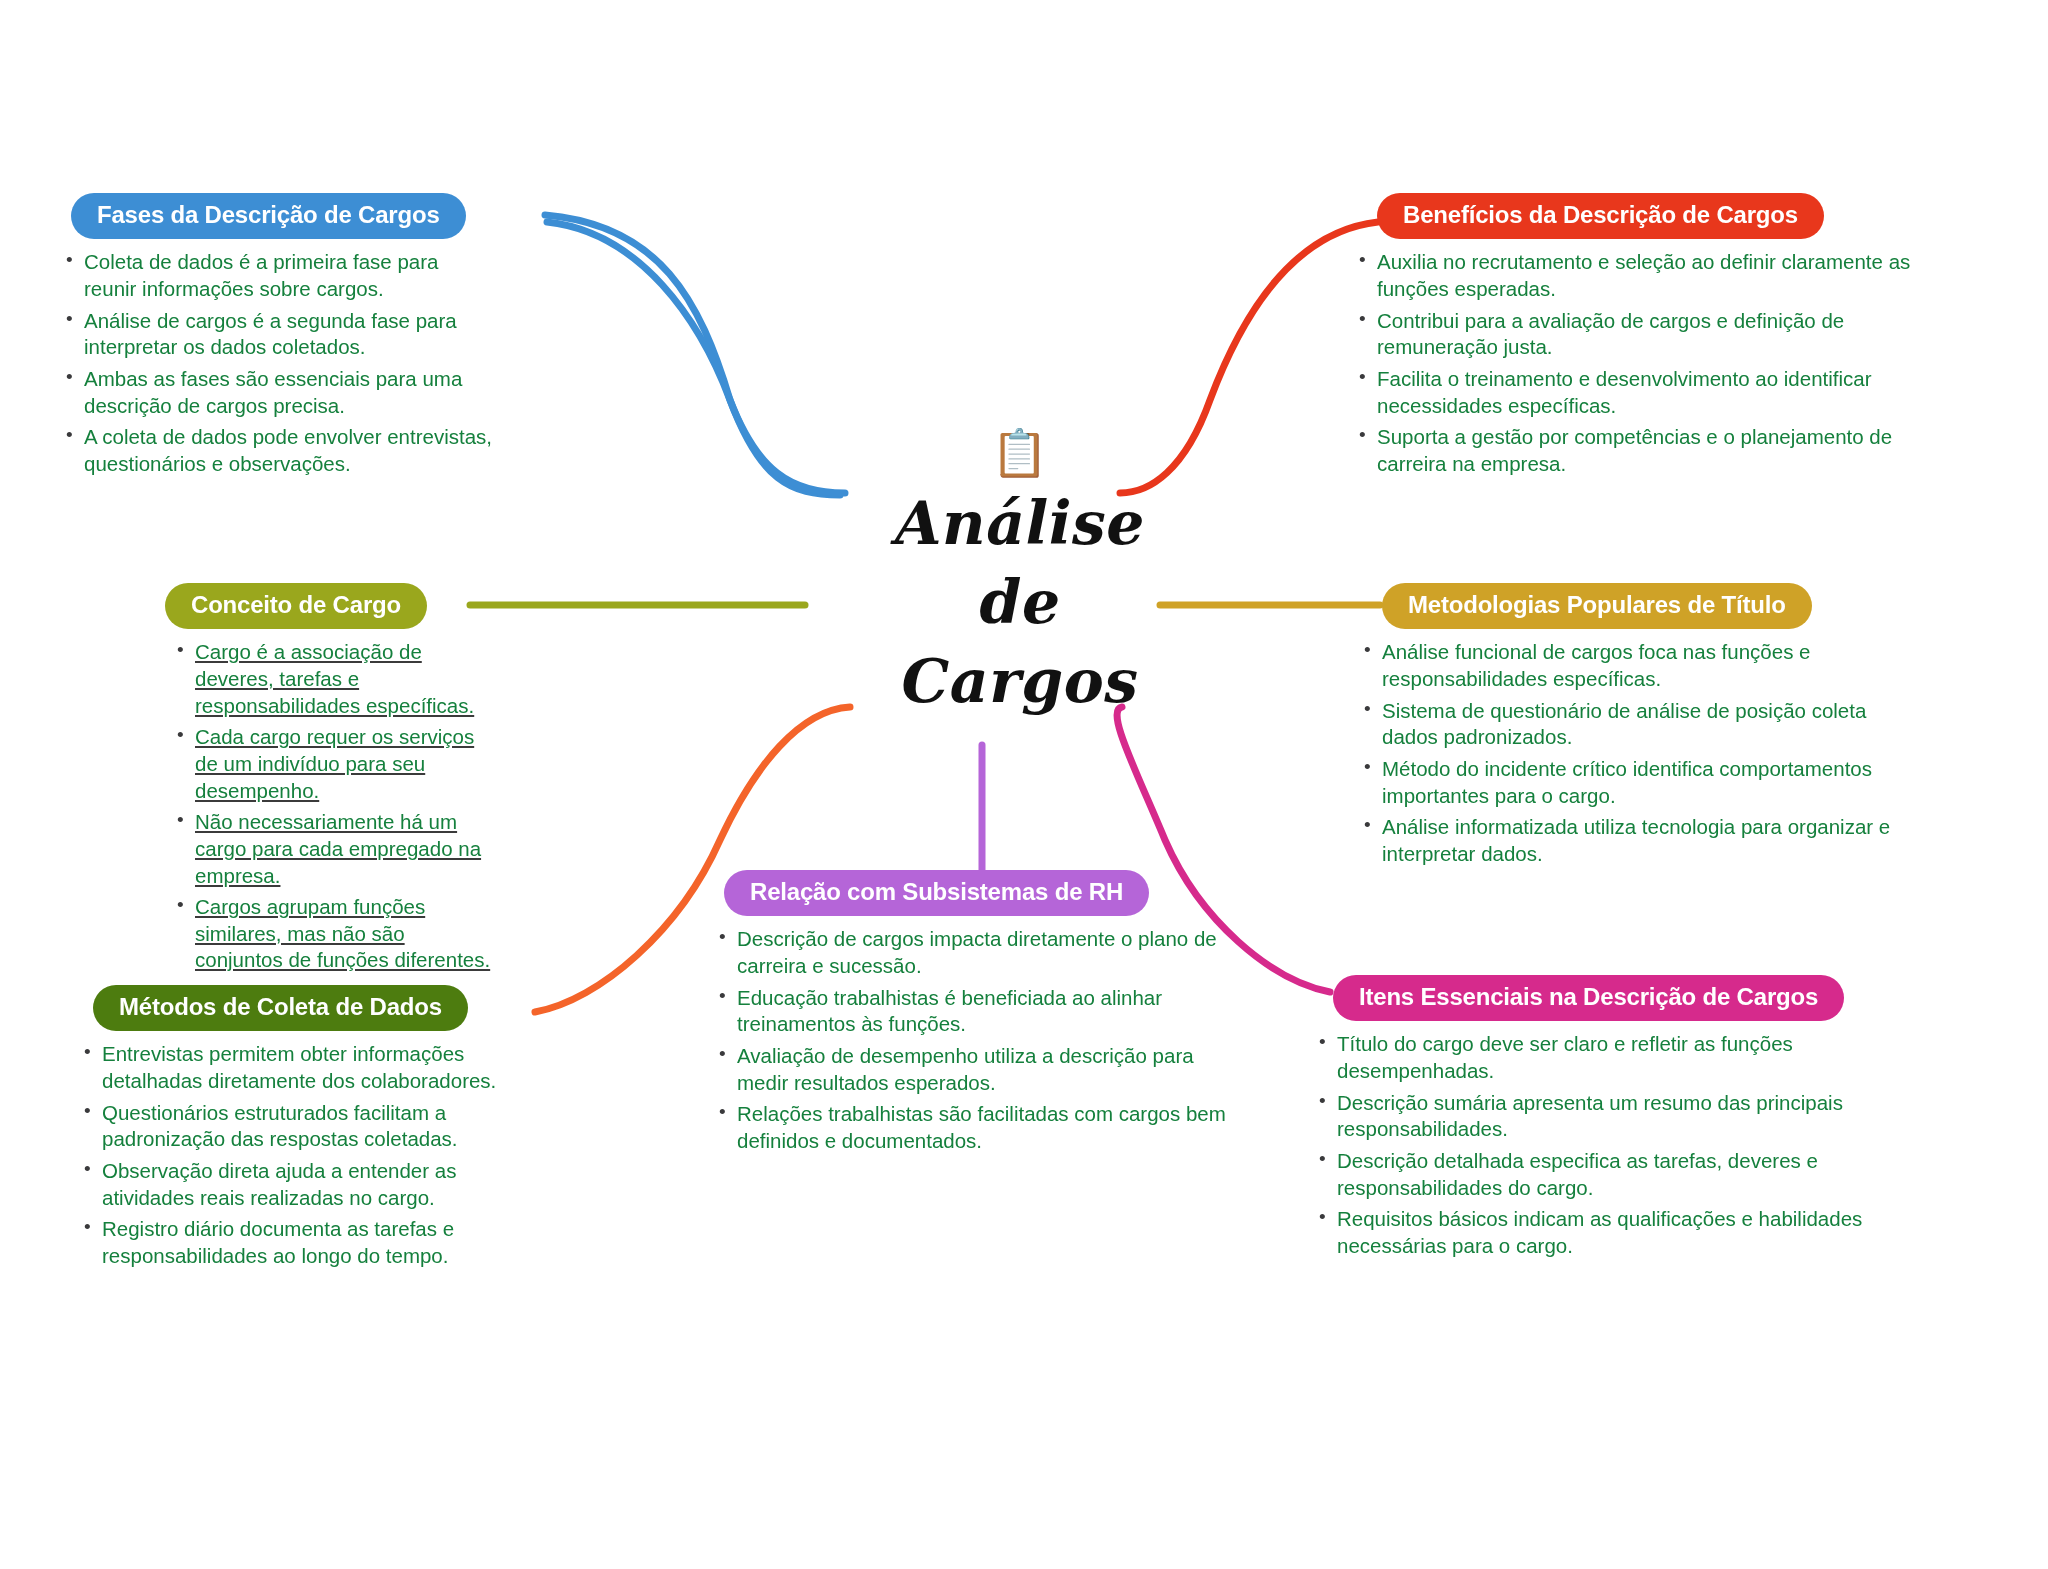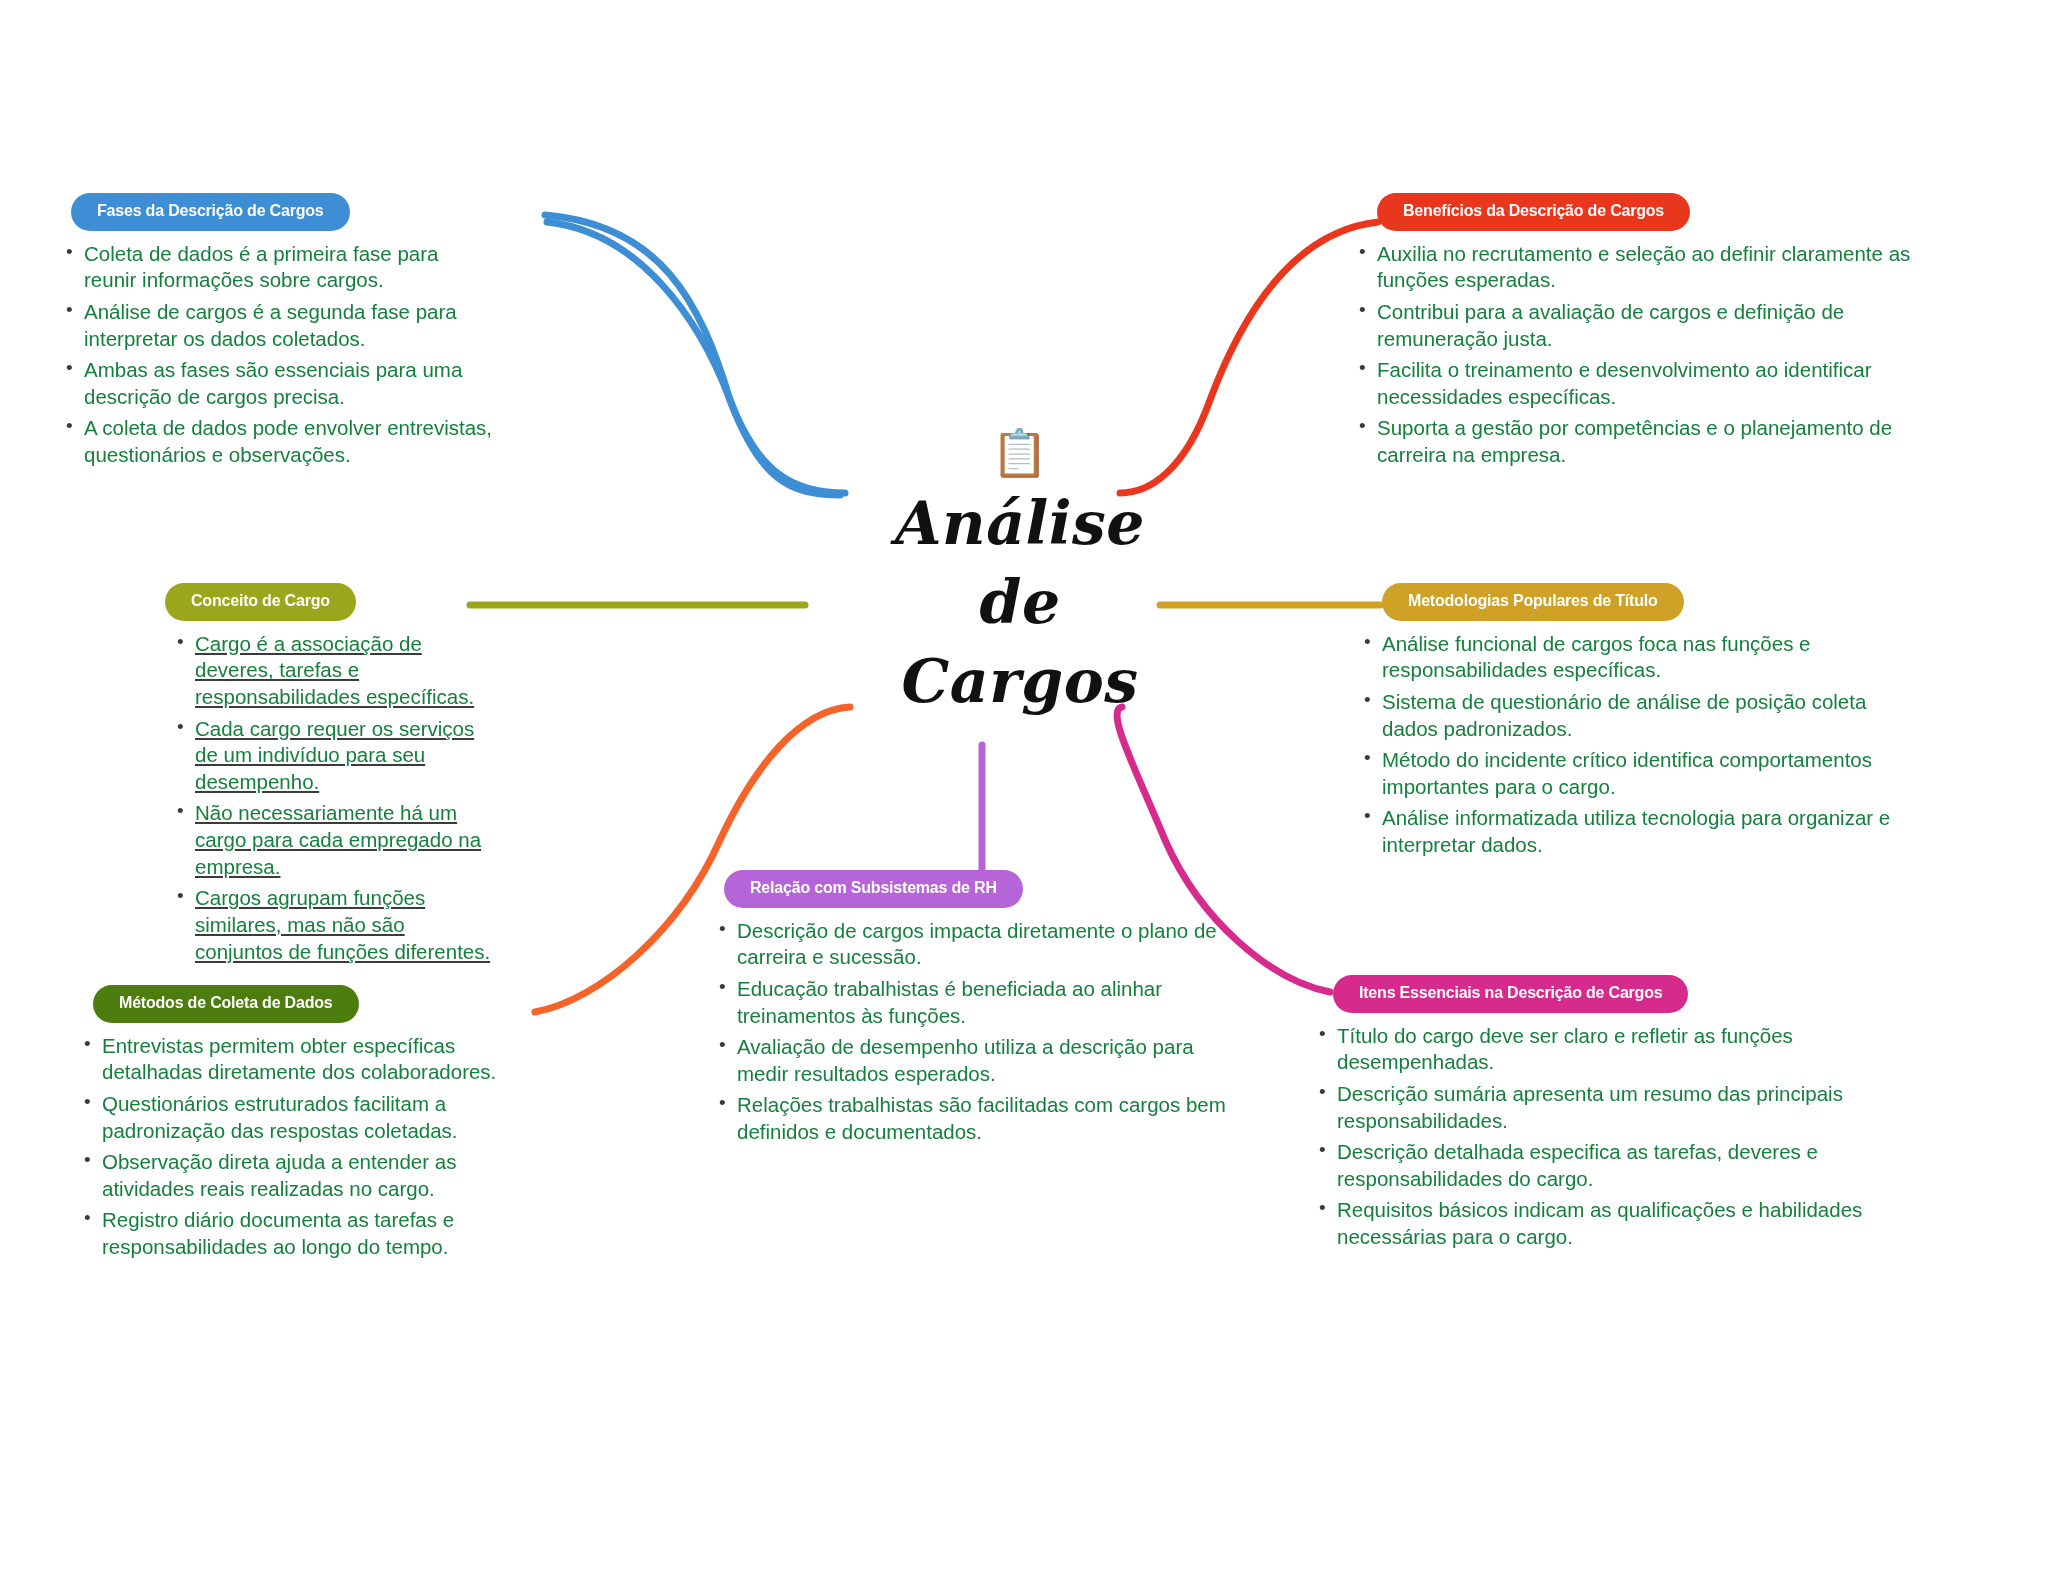--- a/index.html
+++ b/index.html
@@ -60,21 +60,21 @@
   
   .branch {
     position: absolute;
   }
   .pill {
     display: inline-block;
     border-radius: 999px;
     padding: 9px 26px 11px 26px;
     color: #ffffff;
     font-weight: 700;
-    font-size: 16px;
+    font-size: 24px;
     line-height: 1.1;
     white-space: nowrap;
     letter-spacing: -0.2px;
   }
   .bullets {
     list-style: none;
     margin: 10px 0 0 0;
     padding: 0;
   }
   .bullets li {
@@ -186,21 +186,21 @@
       <li>Análise funcional de cargos foca nas funções e responsabilidades específicas.</li>
       <li>Sistema de questionário de análise de posição coleta dados padronizados.</li>
       <li>Método do incidente crítico identifica comportamentos importantes para o cargo.</li>
       <li>Análise informatizada utiliza tecnologia para organizar e interpretar dados.</li>
     </ul>
   </div>
 
   <div class="branch" id="branch-metodos">
     <div class="pill" style="background:#4d7c0f">Métodos de Coleta de Dados</div>
     <ul class="bullets">
-      <li>Entrevistas permitem obter específicas detalhadas diretamente dos colaboradores.</li>
+      <li>Entrevistas permitem obter informações detalhadas diretamente dos colaboradores.</li>
       <li>Questionários estruturados facilitam a padronização das respostas coletadas.</li>
       <li>Observação direta ajuda a entender as atividades reais realizadas no cargo.</li>
       <li>Registro diário documenta as tarefas e responsabilidades ao longo do tempo.</li>
     </ul>
   </div>
 
   <div class="branch" id="branch-relacao">
     <div class="pill" style="background:#b565d8">Relação com Subsistemas de RH</div>
     <ul class="bullets">
       <li>Descrição de cargos impacta diretamente o plano de carreira e sucessão.</li>

